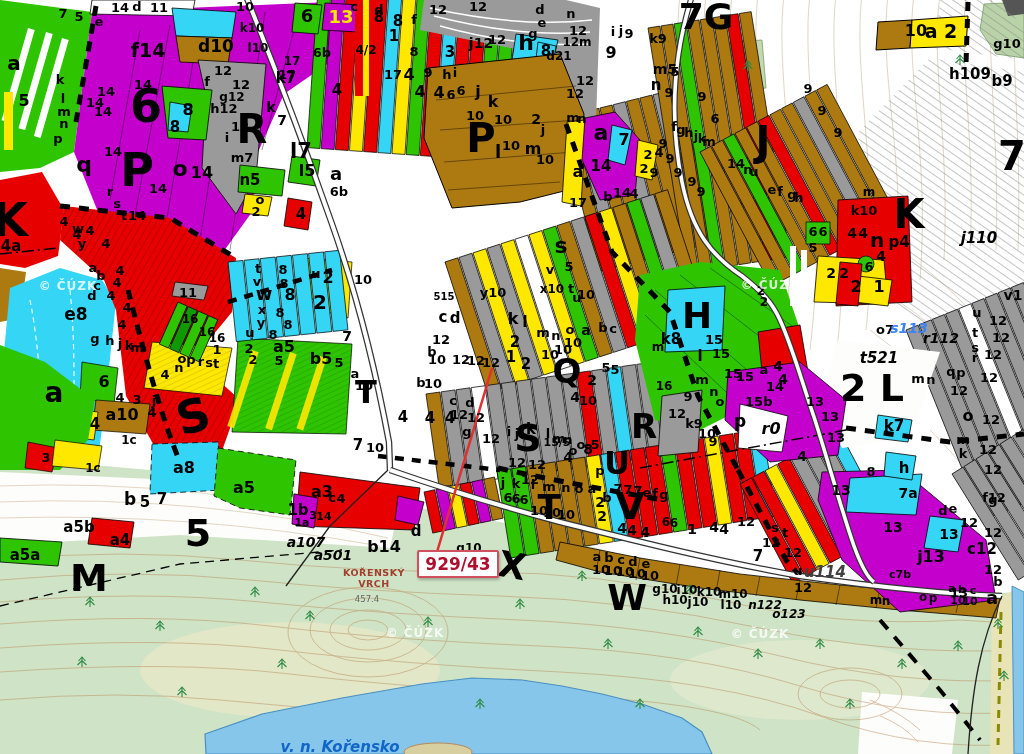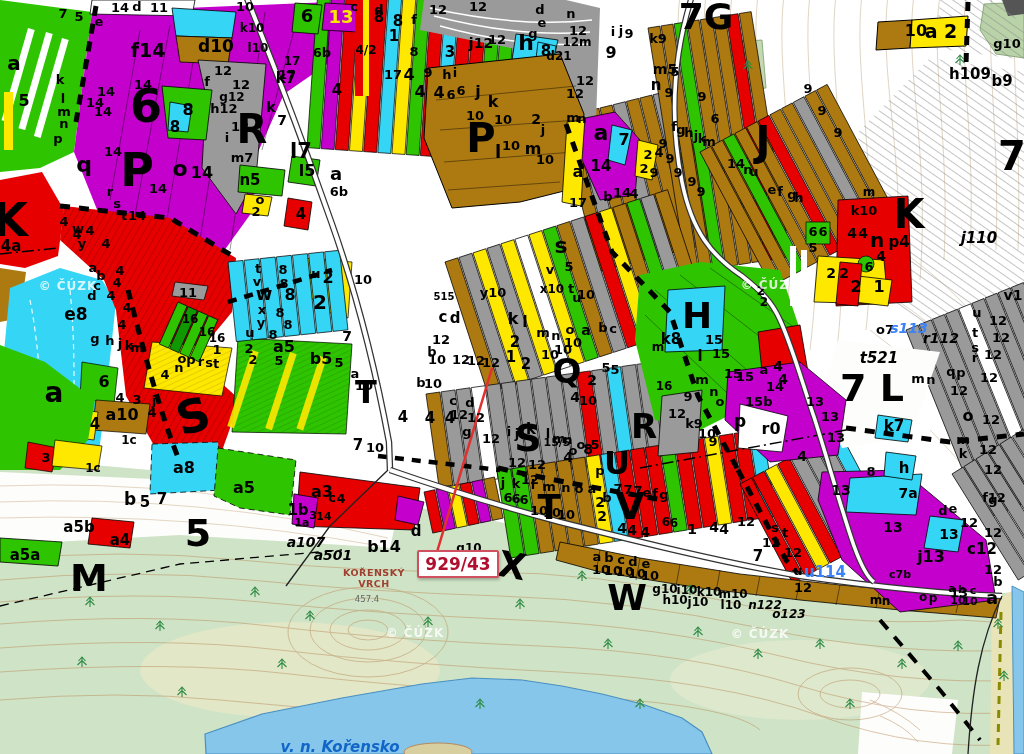--- a/index.html
+++ b/index.html
@@ -484,21 +484,21 @@
       <span class="zl" style="left: 644px; top: 426px; font-size: 34px; transform: translate(-50%, -50%);">R</span>
       <span class="zl" style="left: 617px; top: 463px; font-size: 32px; transform: translate(-50%, -50%);">U</span>
       <span class="zl" style="left: 549px; top: 507px; font-size: 34px; transform: translate(-50%, -50%);">T</span>
       <span class="zl" style="left: 630px; top: 506px; font-size: 38px; transform: translate(-50%, -50%);">V</span>
       <span class="zl" style="left: 193px; top: 416px; font-size: 46px; transform: translate(-50%, -50%) rotate(-15deg);">S</span>
       <span class="zl" style="left: 366px; top: 392px; font-size: 32px; transform: translate(-50%, -50%);">T</span>
       <span class="zl" style="left: 89px; top: 578px; font-size: 38px; transform: translate(-50%, -50%);">M</span>
       <span class="zl" style="left: 198px; top: 533px; font-size: 38px; transform: translate(-50%, -50%);">5</span>
       <span class="zl" style="left: 512px; top: 566px; font-size: 36px; transform: translate(-50%, -50%) rotate(10deg);">X</span>
       <span class="zl" style="left: 627px; top: 598px; font-size: 36px; transform: translate(-50%, -50%);">W</span>
-      <span class="zl" style="left: 872px; top: 388px; font-size: 38px; transform: translate(-50%, -50%);">7 L</span>
+      <span class="zl" style="left: 872px; top: 388px; font-size: 38px; transform: translate(-50%, -50%);">2 L</span>
       <span class="zl" style="left: 54px; top: 393px; font-size: 28px; transform: translate(-50%, -50%);">a</span>
       <span class="zl" style="left: 561px; top: 246px; font-size: 22px; transform: translate(-50%, -50%);">s</span>
       <span class="zl" style="left: 526px; top: 43px; font-size: 22px; transform: translate(-50%, -50%);">h</span>
       <span class="zl" style="left: 601px; top: 133px; font-size: 22px; transform: translate(-50%, -50%);">a</span>
       <span class="zl" style="left: 877px; top: 240px; font-size: 20px; transform: translate(-50%, -50%);">n</span>
       <span class="zl" style="left: 992px; top: 598px; font-size: 18px; transform: translate(-50%, -50%);">a</span>
       <span class="pl" style="left: 14px; top: 63px; font-size: 20px; transform: translate(-50%, -50%);">a</span>
       <span class="pl" style="left: 24px; top: 101px; font-size: 16px; transform: translate(-50%, -50%);">5</span>
       <span class="pl" style="left: 63px; top: 13px; font-size: 13px; transform: translate(-50%, -50%);">7</span>
       <span class="pl" style="left: 79px; top: 16px; font-size: 13px; transform: translate(-50%, -50%);">5</span>
@@ -674,21 +674,21 @@
       <span class="pl" style="left: 714px; top: 339px; font-size: 13px; transform: translate(-50%, -50%);">15</span>
       <span class="pl" style="left: 700px; top: 356px; font-size: 15px; transform: translate(-50%, -50%);">l</span>
       <span class="pl" style="left: 721px; top: 353px; font-size: 13px; transform: translate(-50%, -50%);">15</span>
       <span class="pl" style="left: 733px; top: 373px; font-size: 13px; transform: translate(-50%, -50%);">15</span>
       <span class="pl" style="left: 702px; top: 379px; font-size: 13px; transform: translate(-50%, -50%);">m</span>
       <span class="pl" style="left: 745px; top: 376px; font-size: 13px; transform: translate(-50%, -50%);">15</span>
       <span class="pl" style="left: 714px; top: 391px; font-size: 13px; transform: translate(-50%, -50%);">n</span>
       <span class="pl" style="left: 720px; top: 401px; font-size: 13px; transform: translate(-50%, -50%);">o</span>
       <span class="pl" style="left: 740px; top: 421px; font-size: 17px; transform: translate(-50%, -50%);">p</span>
       <span class="pl" style="left: 754px; top: 401px; font-size: 13px; transform: translate(-50%, -50%);">15</span>
-      <span class="pl" style="left: 771px; top: 429px; font-size: 16px; transform: translate(-50%, -50%);">r0</span>
+      <span class="pl" style="left: 771px; top: 429px; font-size: 16px; transform: translate(-50%, -50%); font-style: italic;">r0</span>
       <span class="pl" style="left: 658px; top: 347px; font-size: 12px; transform: translate(-50%, -50%);">m</span>
       <span class="pl" style="left: 761px; top: 291px; font-size: 12px; transform: translate(-50%, -50%);">2</span>
       <span class="pl" style="left: 764px; top: 302px; font-size: 12px; transform: translate(-50%, -50%);">2</span>
       <span class="pl" style="left: 778px; top: 366px; font-size: 14px; transform: translate(-50%, -50%);">4</span>
       <span class="pl" style="left: 783px; top: 379px; font-size: 14px; transform: translate(-50%, -50%);">4</span>
       <span class="pl" style="left: 815px; top: 401px; font-size: 13px; transform: translate(-50%, -50%);">13</span>
       <span class="pl" style="left: 830px; top: 416px; font-size: 13px; transform: translate(-50%, -50%);">13</span>
       <span class="pl" style="left: 836px; top: 437px; font-size: 13px; transform: translate(-50%, -50%);">13</span>
       <span class="pl" style="left: 764px; top: 369px; font-size: 13px; transform: translate(-50%, -50%);">a</span>
       <span class="pl" style="left: 775px; top: 386px; font-size: 13px; transform: translate(-50%, -50%);">14</span>
@@ -736,21 +736,21 @@
       <span class="pl" style="left: 993px; top: 532px; font-size: 13px; transform: translate(-50%, -50%);">12</span>
       <span class="pl" style="left: 982px; top: 549px; font-size: 15px; transform: translate(-50%, -50%);">c12</span>
       <span class="pl" style="left: 998px; top: 581px; font-size: 13px; transform: translate(-50%, -50%);">b</span>
       <span class="pl" style="left: 993px; top: 569px; font-size: 13px; transform: translate(-50%, -50%);">12</span>
       <span class="pl" style="left: 841px; top: 490px; font-size: 14px; transform: translate(-50%, -50%);">13</span>
       <span class="pl" style="left: 893px; top: 527px; font-size: 14px; transform: translate(-50%, -50%);">13</span>
       <span class="pl" style="left: 949px; top: 534px; font-size: 14px; transform: translate(-50%, -50%);">13</span>
       <span class="pl" style="left: 931px; top: 557px; font-size: 16px; transform: translate(-50%, -50%);">j13</span>
       <span class="pl" style="left: 959px; top: 592px; font-size: 13px; transform: translate(-50%, -50%);">13</span>
       <span class="pl" style="left: 900px; top: 574px; font-size: 11px; transform: translate(-50%, -50%);">c7b</span>
-      <span class="pl" style="left: 825px; top: 572px; font-size: 15px; color: #3b82f6; transform: translate(-50%, -50%); ">u114</span>
+      <span class="pl" style="left: 825px; top: 572px; font-size: 15px; color: #404040; transform: translate(-50%, -50%); font-style: italic;">u114</span>
       <span class="pl" style="left: 771px; top: 542px; font-size: 13px; transform: translate(-50%, -50%);">12</span>
       <span class="pl" style="left: 775px; top: 527px; font-size: 13px; transform: translate(-50%, -50%);">s</span>
       <span class="pl" style="left: 785px; top: 532px; font-size: 13px; transform: translate(-50%, -50%);">t</span>
       <span class="pl" style="left: 793px; top: 552px; font-size: 13px; transform: translate(-50%, -50%);">12</span>
       <span class="pl" style="left: 798px; top: 570px; font-size: 13px; transform: translate(-50%, -50%);">u</span>
       <span class="pl" style="left: 803px; top: 587px; font-size: 13px; transform: translate(-50%, -50%);">12</span>
       <span class="pl" style="left: 758px; top: 556px; font-size: 15px; transform: translate(-50%, -50%);">7</span>
       <span class="pl" style="left: 746px; top: 521px; font-size: 13px; transform: translate(-50%, -50%);">12</span>
       <span class="pl" style="left: 665px; top: 589px; font-size: 12px; transform: translate(-50%, -50%);">g10</span>
       <span class="pl" style="left: 687px; top: 590px; font-size: 12px; transform: translate(-50%, -50%);">i10</span>

